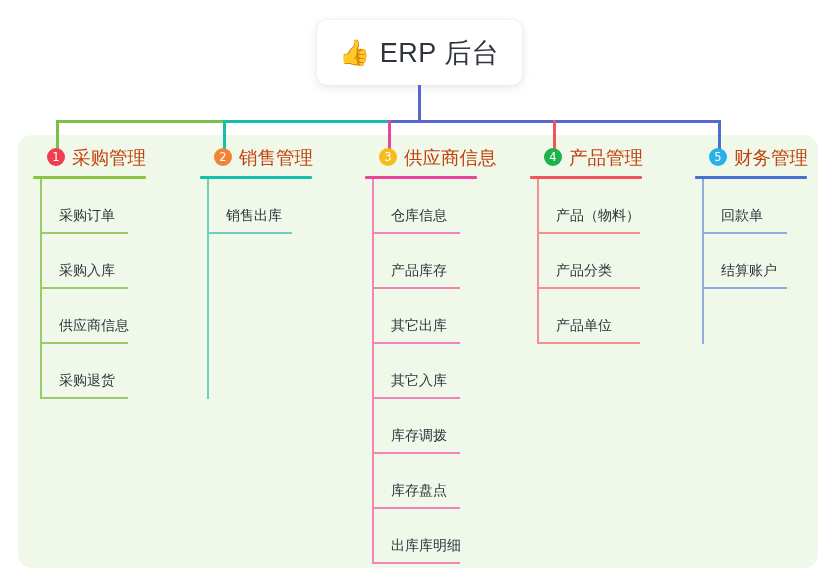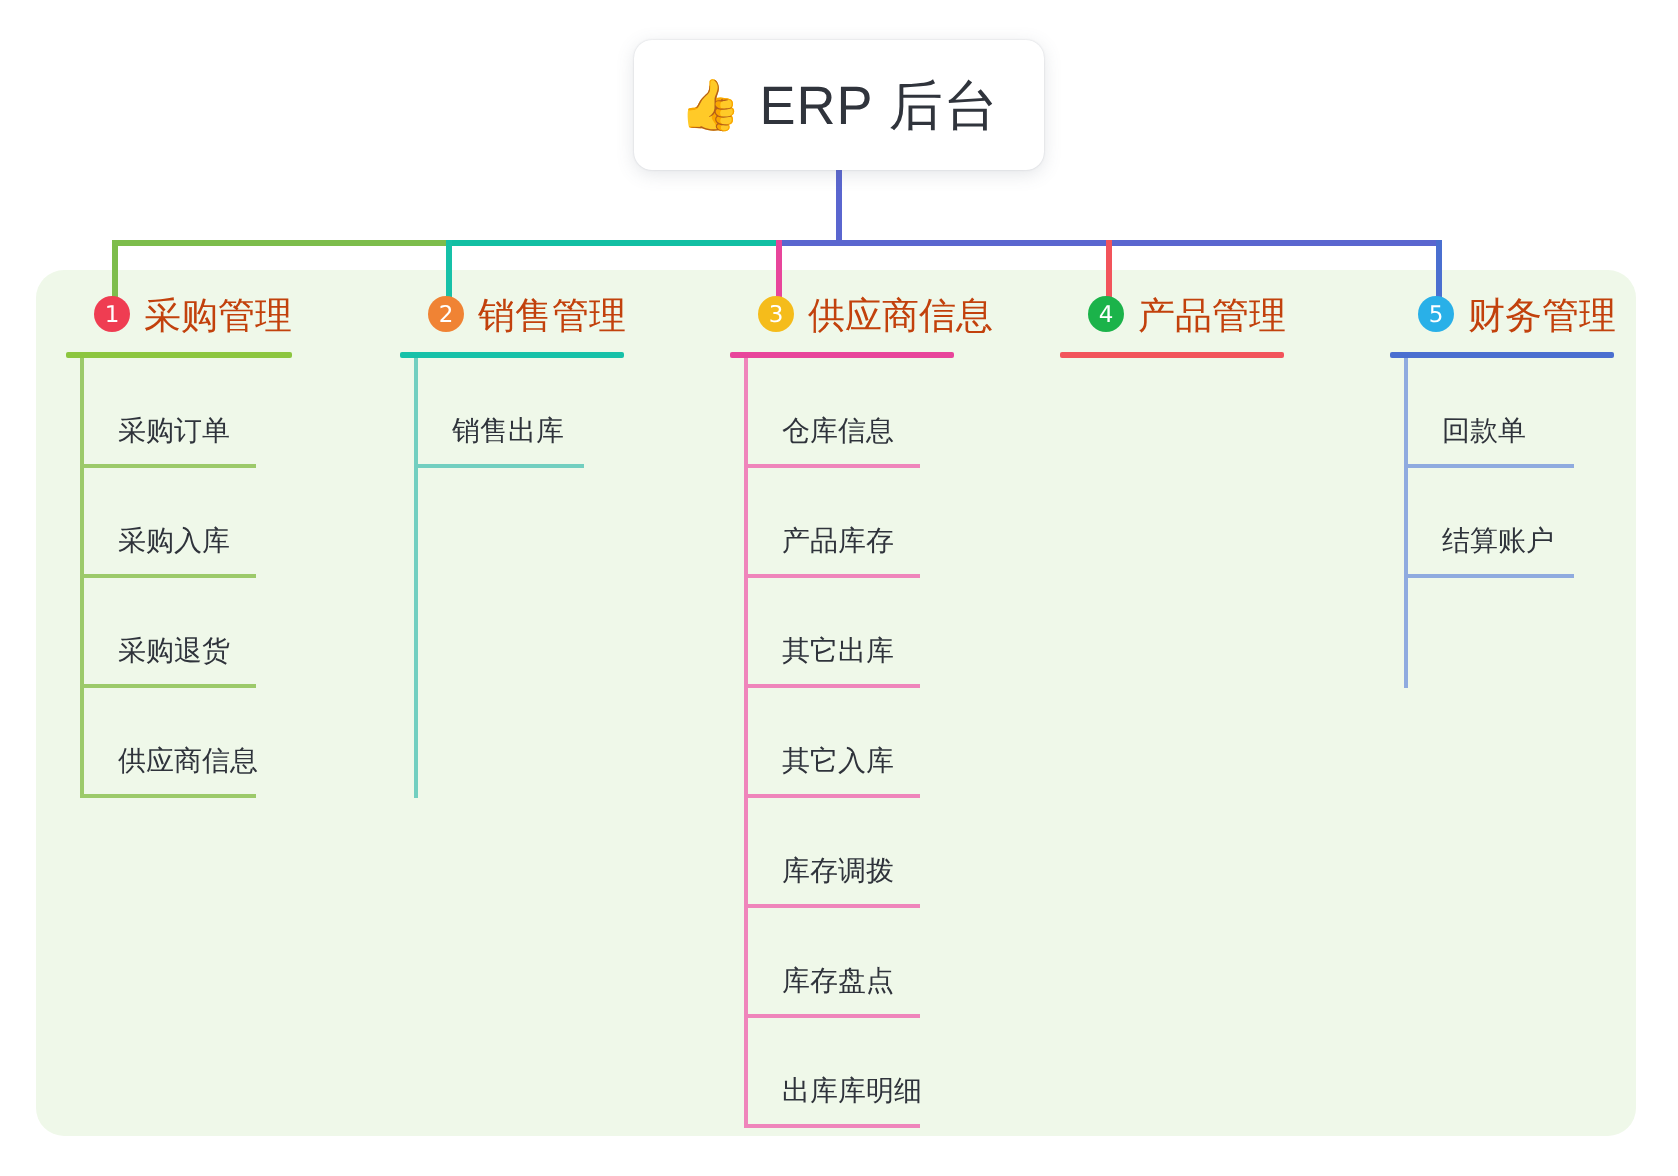--- a/index.html
+++ b/index.html
@@ -184,25 +184,25 @@
           <div class="spine" style="background: rgb(156, 202, 106); height: 220px;"></div>
           <div class="leaf">
             <span class="leaf-text">采购订单</span>
             <div class="leaf-rule" style="background: rgb(156, 202, 106); width: 88px;"></div>
           </div>
           <div class="leaf">
             <span class="leaf-text">采购入库</span>
             <div class="leaf-rule" style="background: rgb(156, 202, 106); width: 88px;"></div>
           </div>
           <div class="leaf">
+            <span class="leaf-text">供应商信息</span>
+            <div class="leaf-rule" style="background: rgb(156, 202, 106); width: 88px;"></div>
+          </div>
+          <div class="leaf">
             <span class="leaf-text">采购退货</span>
-            <div class="leaf-rule" style="background: rgb(156, 202, 106); width: 88px;"></div>
-          </div>
-          <div class="leaf">
-            <span class="leaf-text">供应商信息</span>
             <div class="leaf-rule" style="background: rgb(156, 202, 106); width: 88px;"></div>
           </div>
         </div>
       </div>
       <div class="column" style="left: 200px;">
         <div class="col-head">
           <span class="badge" style="background: rgb(240, 131, 52);">2</span>
           <span class="col-title">销售管理</span>
         </div>
         <div class="head-rule" style="background: rgb(22, 193, 168); width: 112px;"></div>
@@ -251,20 +251,35 @@
             <div class="leaf-rule" style="background: rgb(239, 133, 187); width: 88px;"></div>
           </div>
         </div>
       </div>
       <div class="column" style="left: 530px;">
         <div class="col-head">
           <span class="badge" style="background: rgb(27, 179, 74);">4</span>
           <span class="col-title">产品管理</span>
         </div>
         <div class="head-rule" style="background: rgb(242, 84, 91); width: 112px;"></div>
+        <div class="col-body">
+          <div class="spine" style="background: rgb(245, 143, 146); height: 165px;"></div>
+          <div class="leaf">
+            <span class="leaf-text">产品（物料）</span>
+            <div class="leaf-rule" style="background: rgb(245, 143, 146); width: 103px;"></div>
+          </div>
+          <div class="leaf">
+            <span class="leaf-text">产品分类</span>
+            <div class="leaf-rule" style="background: rgb(245, 143, 146); width: 103px;"></div>
+          </div>
+          <div class="leaf">
+            <span class="leaf-text">产品单位</span>
+            <div class="leaf-rule" style="background: rgb(245, 143, 146); width: 103px;"></div>
+          </div>
+        </div>
       </div>
       <div class="column" style="left: 695px;">
         <div class="col-head">
           <span class="badge" style="background: rgb(41, 176, 232);">5</span>
           <span class="col-title">财务管理</span>
         </div>
         <div class="head-rule" style="background: rgb(74, 111, 208); width: 112px;"></div>
         <div class="col-body">
           <div class="spine" style="background: rgb(143, 171, 223); height: 165px;"></div>
           <div class="leaf">

